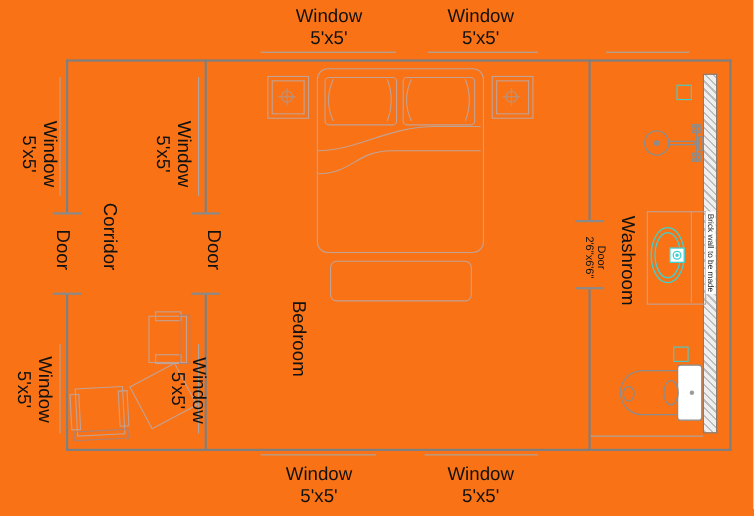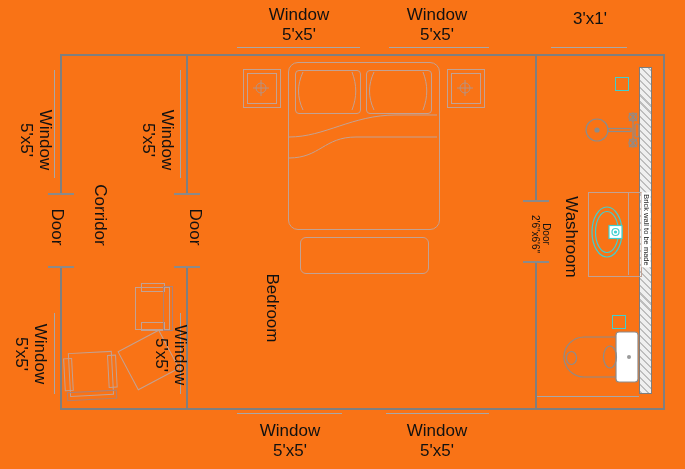--- a/index.html
+++ b/index.html
@@ -145,21 +145,20 @@
 
   <div class="hlabel" style="left:299px;top:5px;">
     <div>Window</div>
     <div>5'x5'</div>
   </div>
   <div class="hlabel" style="left:437px;top:5px;">
     <div>Window</div>
     <div>5'x5'</div>
   </div>
   <div class="hlabel" style="left:590px;top:9px;">
-    <div>3'x1'</div>
   </div>
 
   <div class="hlabel" style="left:290px;top:421px;">
     <div>Window</div>
     <div>5'x5'</div>
   </div>
   <div class="hlabel" style="left:437px;top:421px;">
     <div>Window</div>
     <div>5'x5'</div>
   </div>

